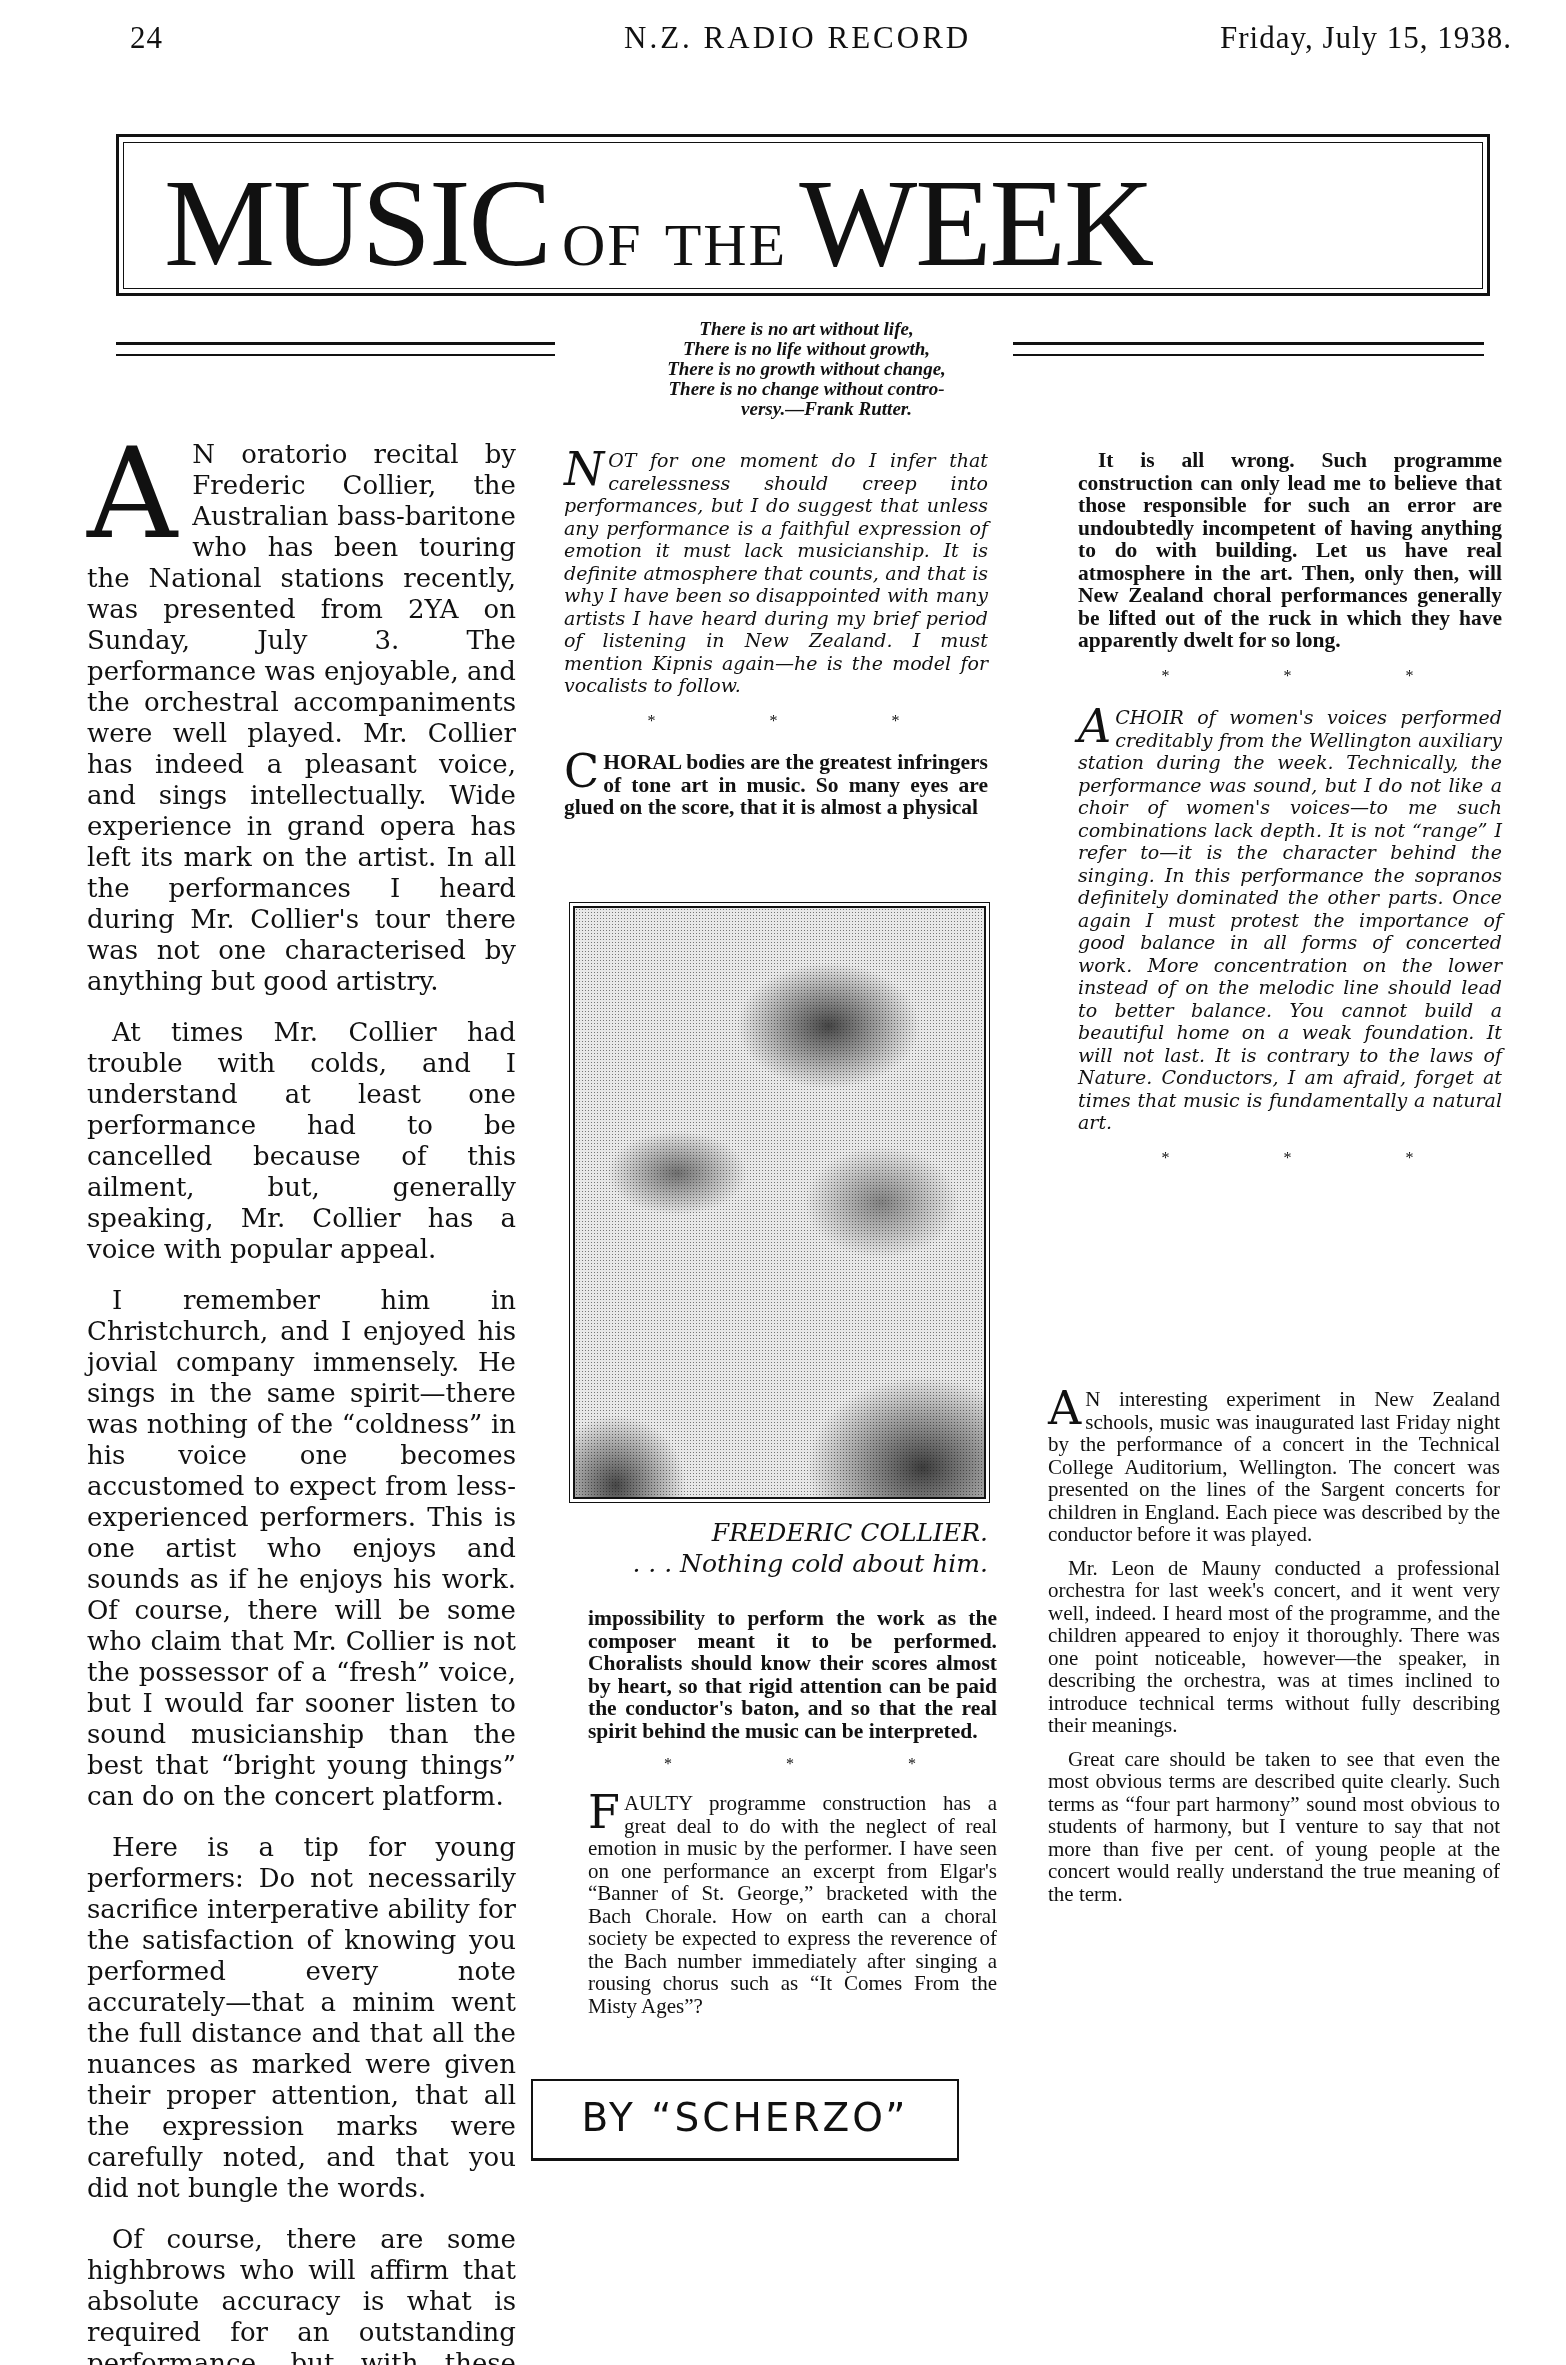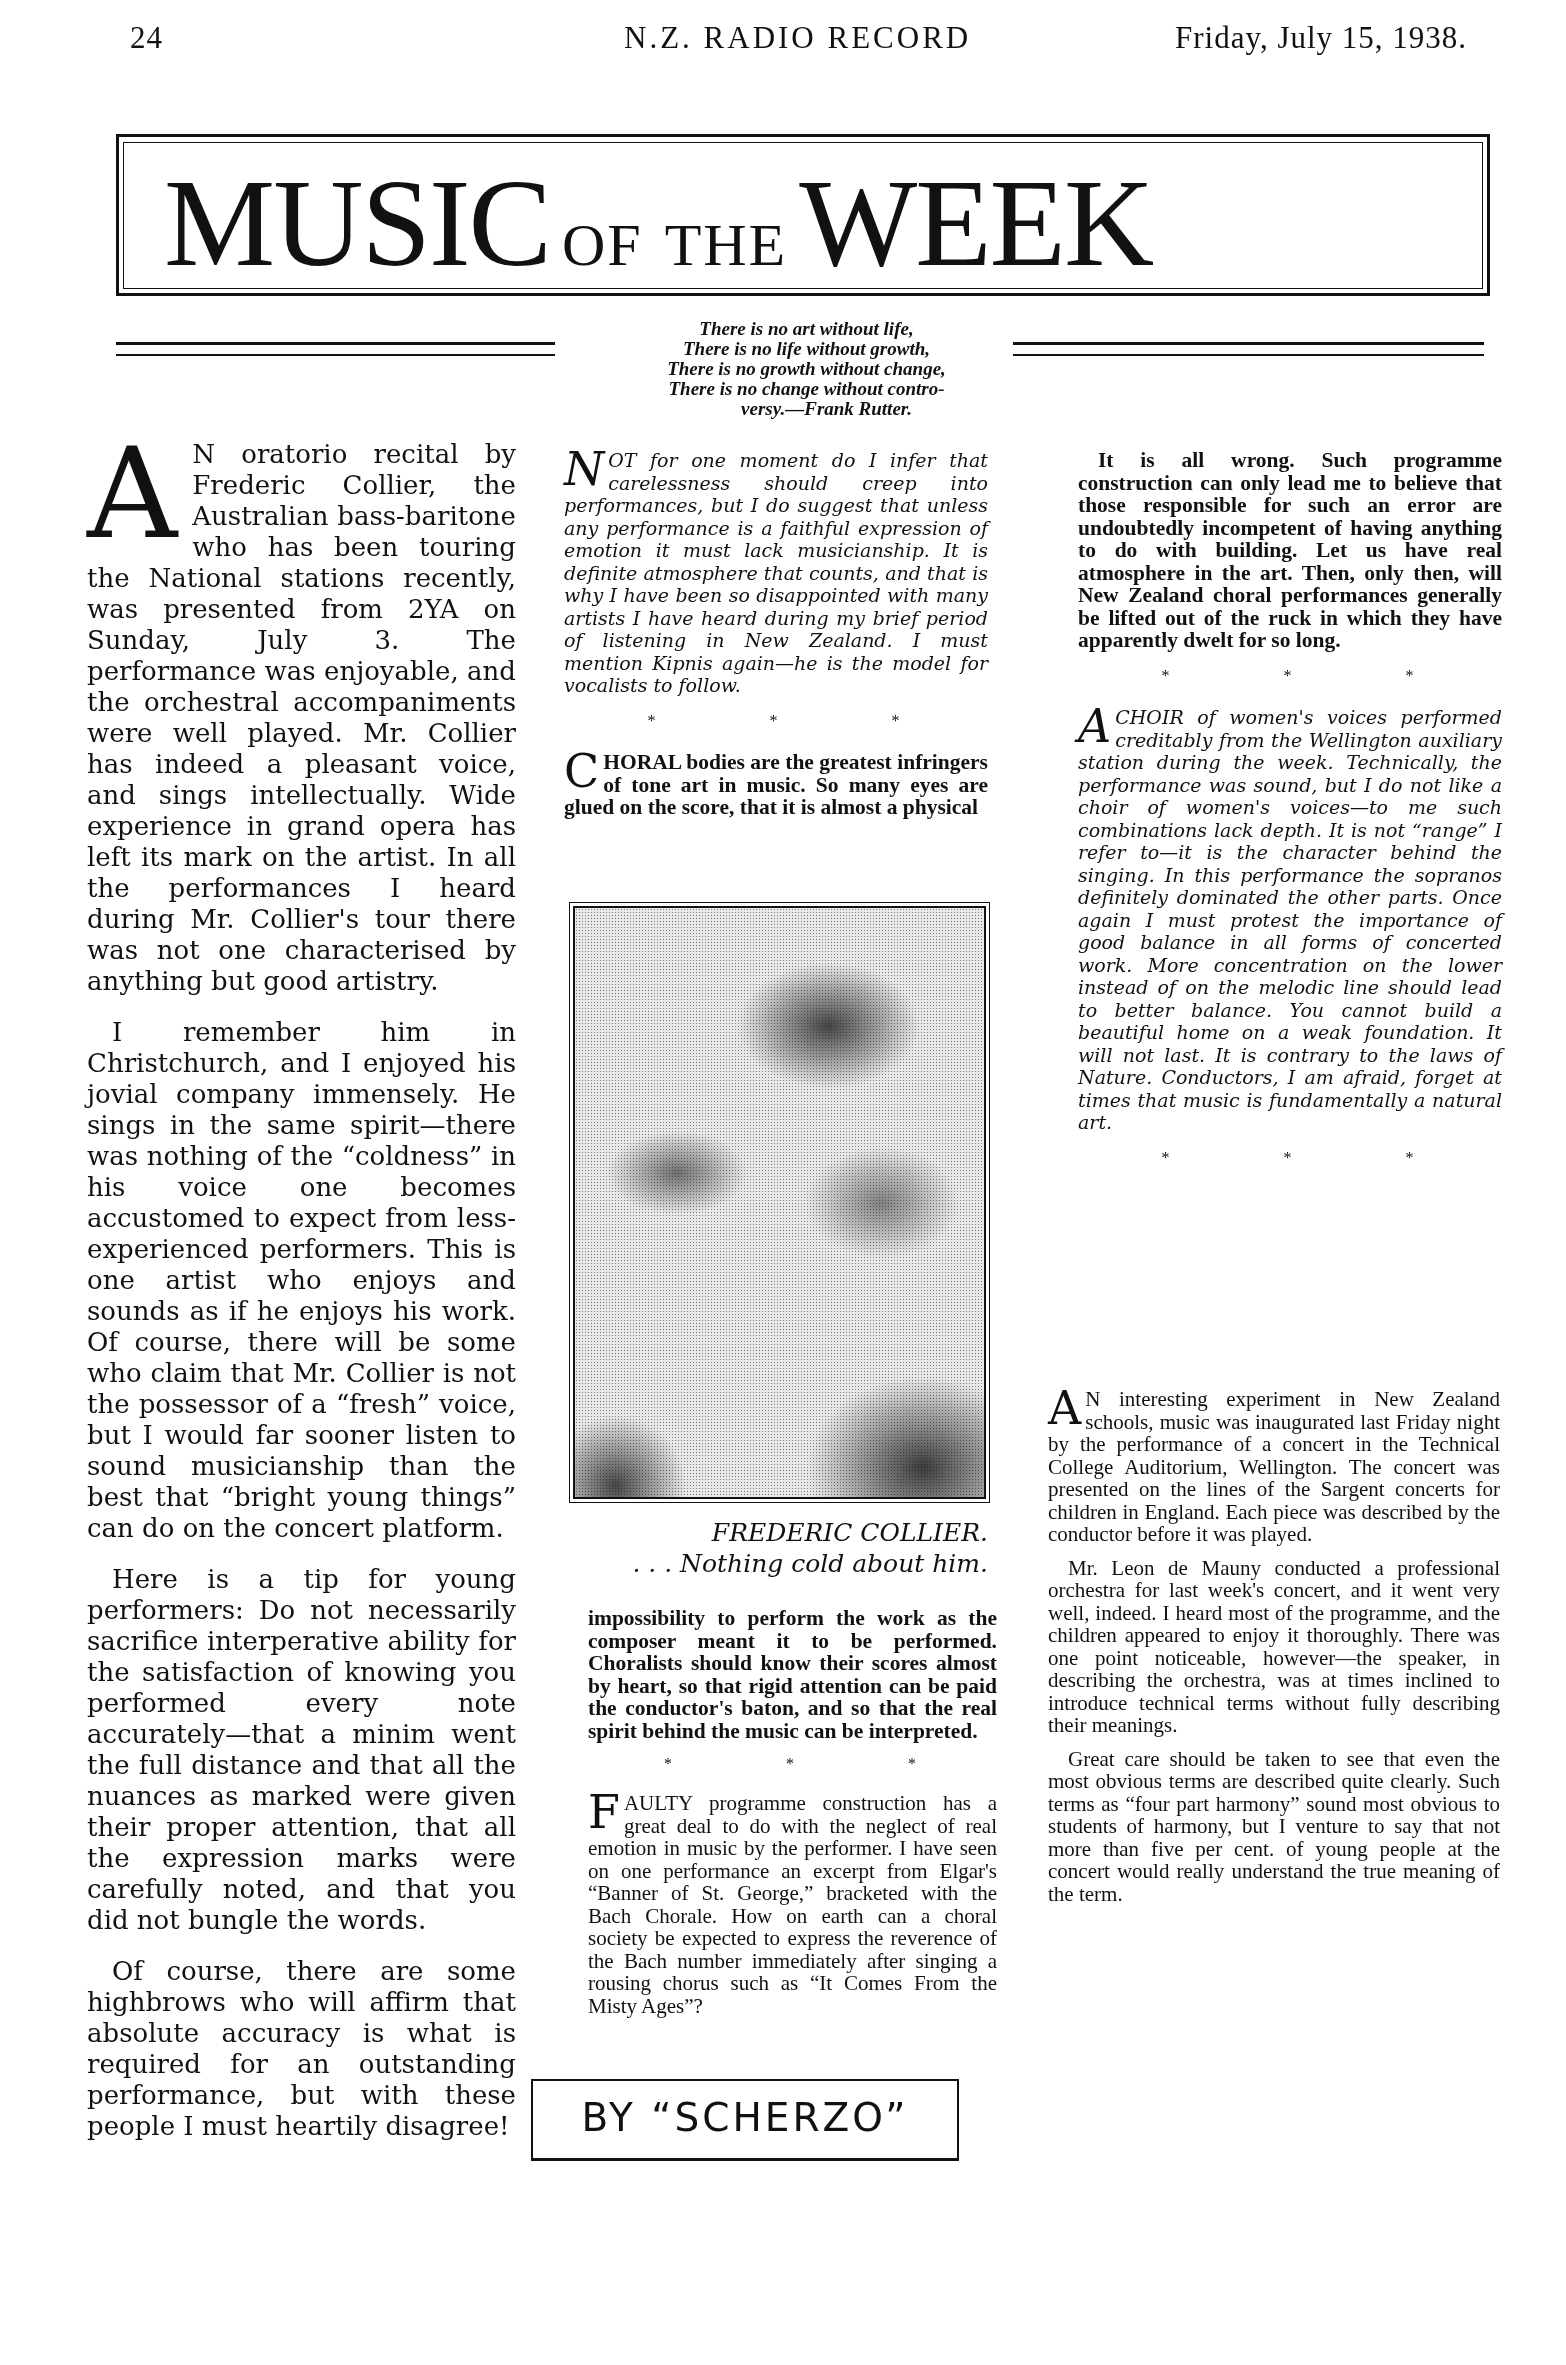--- a/index.html
+++ b/index.html
@@ -1,21 +1,21 @@
 <!DOCTYPE html>
 <html style="font-size:8px"><head>
 <meta charset="utf-8">
 <style>
   html, body { margin:0; padding:0; background:#ffffff; }
   body { width:1567px; height:2366px; position:relative; overflow:hidden; color:#111; font-family:"Liberation Serif","DejaVu Serif",serif; }
   
   .hdr { position:absolute; top:20px; font-size:31px; letter-spacing:1px; }
   #page-number { left:130px; }
   #publication { left:624px; letter-spacing:3px; }
-  #issue-date { left:1175px; }
+  #issue-date { left:1220px; }
   
   #title-box { position:absolute; left:116px; top:134px; width:1368px; height:156px; border:3px solid #111; }
   #title-box::before { content:""; position:absolute; left:4px; top:5px; right:4px; bottom:4px; border:1.5px solid #111; }
   #title-text { position:absolute; left:45px; top:15px; white-space:nowrap; font-family:Liberation Serif, serif; color:#111; }
   #title-text .big { font-size:125px; font-weight:normal; letter-spacing:-2px; }
   #title-text .small { font-size:60px; letter-spacing:2px; margin:0 10px; }
   
   .rule { position:absolute; top:342px; height:9px; border-top:3.5px solid #111; border-bottom:2px solid #111; }
   #rule-left { left:116px; width:439px; }
   #rule-right { left:1013px; width:471px; }
@@ -74,20 +74,21 @@
 <div id="epigraph">
   <div>There is no art without life,</div>
   <div>There is no life without growth,</div>
   <div>There is no growth without change,</div>
   <div>There is no change without contro-</div>
   <div class="attrib">versy.—Frank Rutter.</div>
 </div>
 
 <div class="col" id="col1">
   <p class="first"><span class="dropcap-a">A</span><span>N oratorio recital by Frederic Collier, the Australian bass-baritone who has been touring the National stations recently, was presented from 2YA on Sunday, July 3. The performance was enjoyable, and the orchestral accompaniments were well played. Mr. Collier has indeed a pleasant voice, and sings intellectually. Wide experience in grand opera has left its mark on the artist. In all the performances I heard during Mr. Collier's tour there was not one characterised by anything but good artistry.</span></p>
+  <p>At times Mr. Collier had trouble with colds, and I understand at least one performance had to be cancelled because of this ailment, but, generally speaking, Mr. Collier has a voice with popular appeal.</p>
   <p>I remember him in Christchurch, and I enjoyed his jovial company immensely. He sings in the same spirit—there was nothing of the “coldness” in his voice one becomes accustomed to expect from less-experienced performers. This is one artist who enjoys and sounds as if he enjoys his work. Of course, there will be some who claim that Mr. Collier is not the possessor of a “fresh” voice, but I would far sooner listen to sound musicianship than the best that “bright young things” can do on the concert platform.</p>
   <p>Here is a tip for young performers: Do not necessarily sacrifice interperative ability for the satisfaction of knowing you performed every note accurately—that a minim went the full distance and that all the nuances as marked were given their proper attention, that all the expression marks were carefully noted, and that you did not bungle the words.</p>
   <p>Of course, there are some highbrows who will affirm that absolute accuracy is what is required for an outstanding performance, but with these people I must heartily disagree!</p>
 </div>
 
 <div class="col" id="col2">
   <div class="ital">
     <span class="dc">N</span><span class="caps">OT</span><span> for one moment do I infer that carelessness should creep into performances, but I do suggest that unless any performance is a faithful expression of emotion it must lack musicianship. It is definite atmosphere that counts, and that is why I have been so disappointed with many artists I have heard during my brief period of listening in New Zealand. I must mention Kipnis again—he is the model for vocalists to follow.</span>
   </div>
   <div class="stars">* * *</div>

